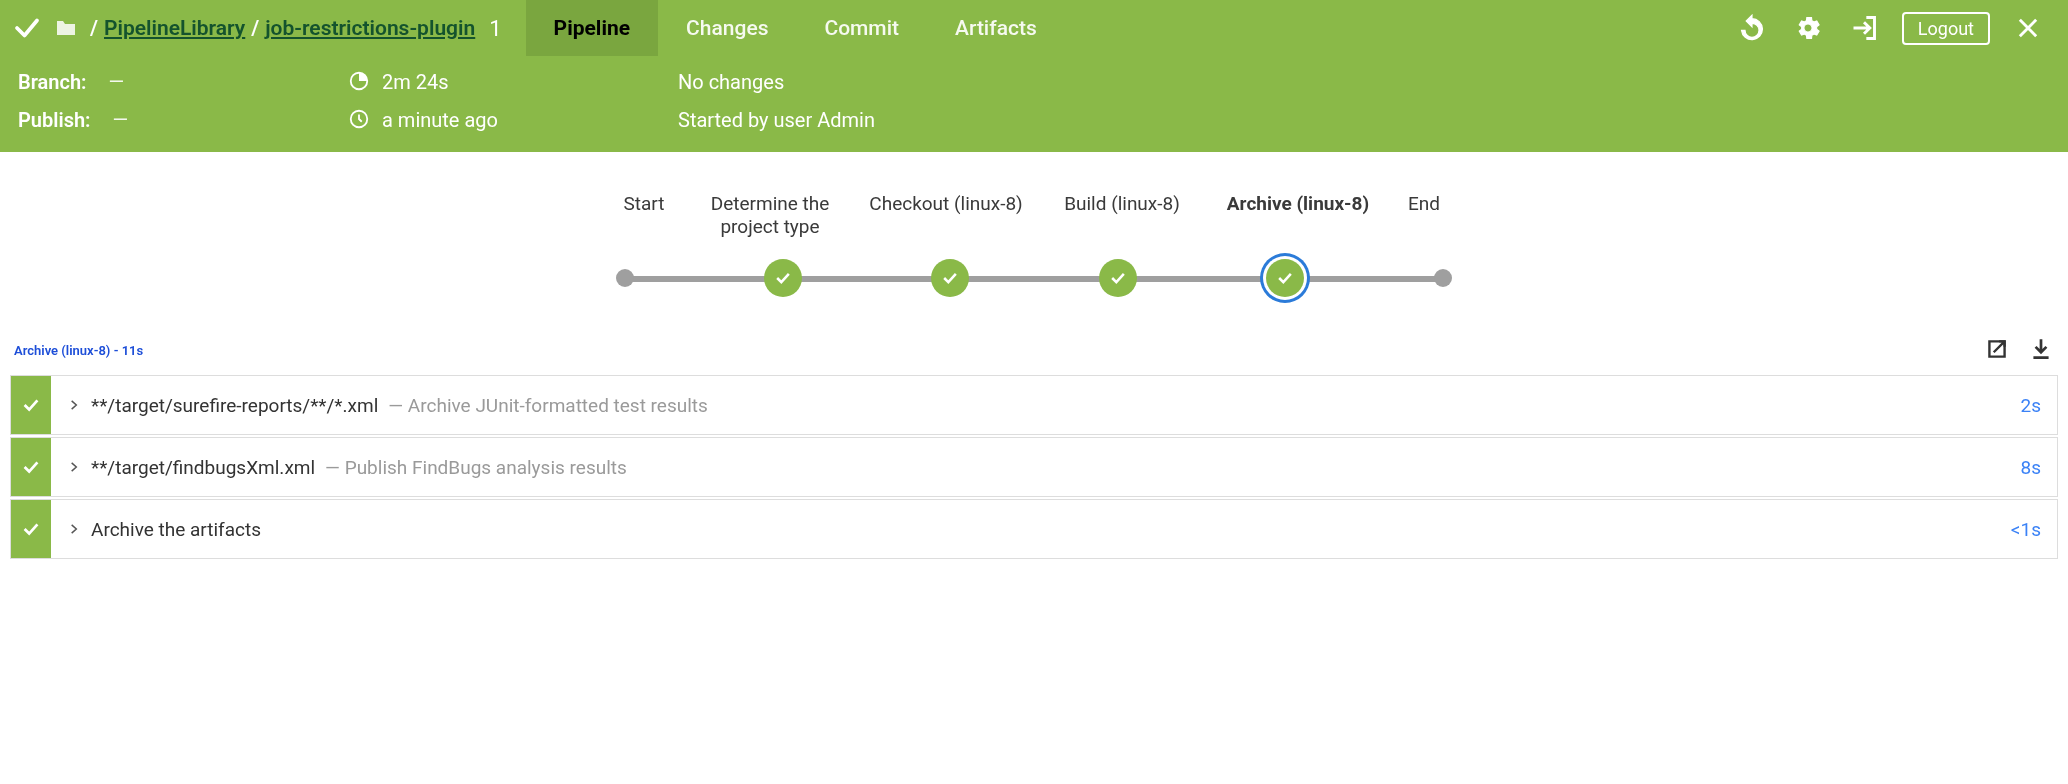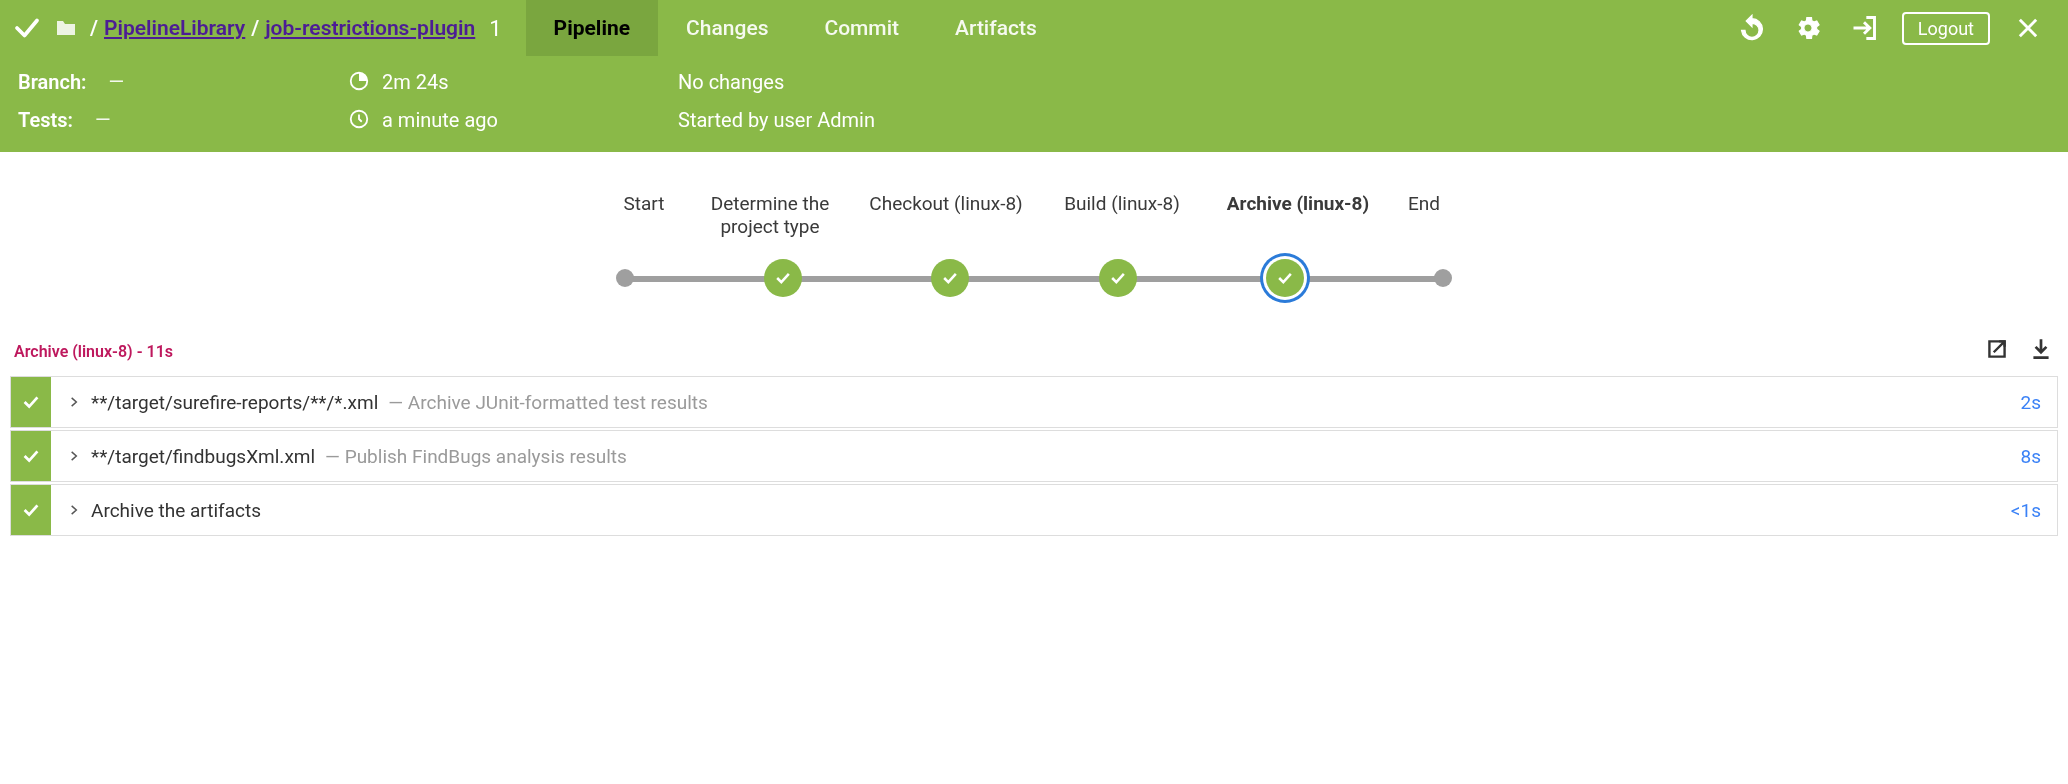--- a/index.html
+++ b/index.html
@@ -16,21 +16,21 @@
     align-items: center;
     height: 56px;
     padding: 0 12px;
     font-size: 21px;
   }
   .header .success-icon { margin-right: 12px; display:flex; align-items:center; }
   .header .success-icon svg { width: 30px; height: 30px; }
   .folder-icon { margin-right: 6px; display:flex; align-items:center; opacity: 0.85;}
   .folder-icon svg { width: 24px; height: 24px; fill:#fff; }
   .breadcrumb { display: flex; align-items: center; font-weight: 600; }
-  .breadcrumb a { color: #4c1d95; text-decoration: underline; cursor: pointer; }
+  .breadcrumb a { color: #14532d; text-decoration: underline; cursor: pointer; }
   .breadcrumb .sep { margin: 0 6px; }
   .run-num { margin-left: 14px; font-size: 22px; font-weight: 400; }
   .tabs { display: flex; margin-left: 24px; height: 100%; align-items: stretch; }
   .tab {
     padding: 0 28px;
     display: flex;
     align-items: center;
     font-size: 21px;
     font-weight: 500;
     cursor: pointer;
@@ -87,32 +87,32 @@
   .node-dot { width: 18px; height:18px; background:#9f9f9f; border-radius:50%; }
   .node-check {
     width: 38px; height:38px; background:#8ab948; border-radius:50%;
     display:flex; align-items:center; justify-content:center;
   }
   .node-check svg { width:20px; height:20px; stroke:#fff; stroke-width:3; fill:none; }
   .node-check.selected { box-shadow: 0 0 0 3px #fff, 0 0 0 6px #2b7bd9; }
   .stage-header {
     display:flex; align-items:center;
     padding: 8px 14px 10px;
-    font-size: 16px;
+    font-size: 13px;
     font-weight: 600;
-    color: #be185d;
+    color: #1d4ed8;
   }
   .stage-header .spacer { flex:1; }
   .stage-header .sh-icon { margin-left: 18px; cursor:pointer; }
   .stage-header .sh-icon svg { width:26px; height:26px; stroke:#333; fill:none; stroke-width:2.2; }
   .steps { padding: 0 10px 14px; }
   .step {
     display:flex; align-items:center;
     border: 1px solid #ddd;
-    height: 52px;
+    height: 60px;
     margin-bottom: 2px;
     font-size: 19px;
     cursor: pointer;
   }
   .step .status {
     width: 40px; height: 100%;
     background:#8ab948;
     display:flex; align-items:center; justify-content:center;
   }
   .step .status svg { width:22px; height:22px; stroke:#fff; stroke-width:3; fill:none; }
@@ -186,21 +186,21 @@
     <svg viewBox="0 0 24 24">
         <circle cx="12" cy="12" r="9" stroke="#fff" stroke-width="2" fill="none"></circle>
         <path d="M12 3 A9 9 0 0 1 21 12 L12 12 Z" fill="#fff"></path>
       </svg>
     <span>2m 24s</span>
   </div>
   <div class="sub-item">
     <span>No changes</span>
   </div>
   <div class="sub-item">
-    <span class="lbl">Tests:</span>
+    <span class="lbl">Publish:</span>
     <span class="dash">—</span>
   </div>
   <div class="sub-item">
     <svg viewBox="0 0 24 24">
         <circle cx="12" cy="12" r="9" stroke="#fff" stroke-width="2" fill="none"></circle>
         <path d="M12 7v5l3 3" stroke="#fff" stroke-width="2" fill="none"></path>
       </svg>
     <span>a minute ago</span>
   </div>
   <div class="sub-item">

